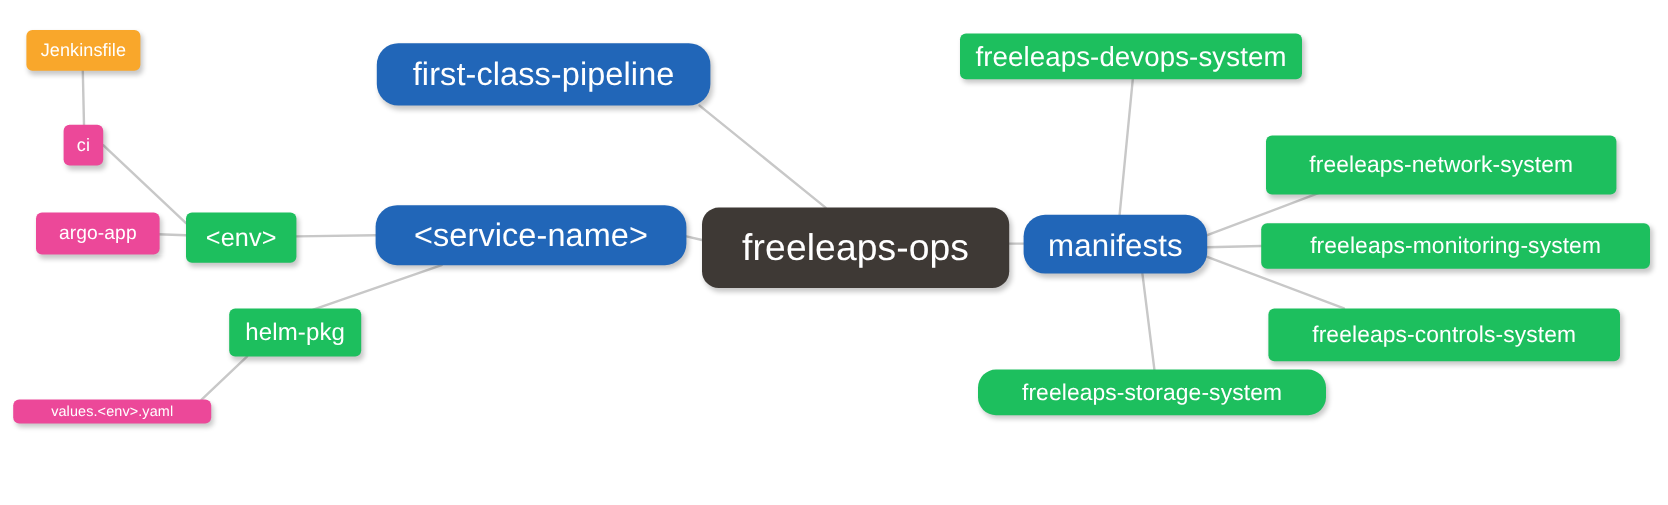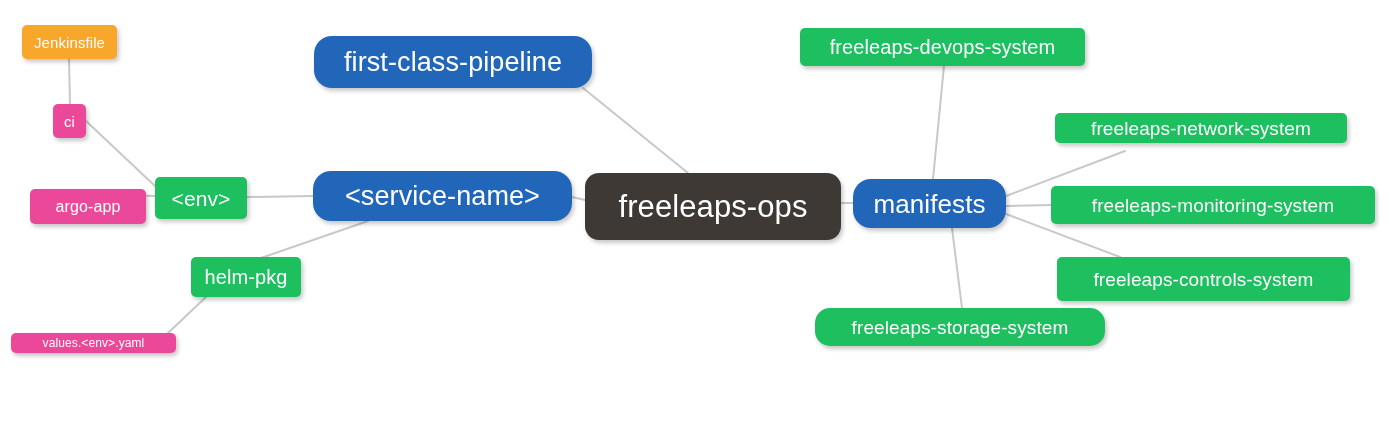--- a/index.html
+++ b/index.html
@@ -64,27 +64,27 @@
       <line x1="841" y1="203" x2="853" y2="203" stroke="#c8c8c8" stroke-width="2" stroke-linecap="round"></line>
       <line x1="933" y1="179" x2="944" y2="66" stroke="#c8c8c8" stroke-width="2" stroke-linecap="round"></line>
       <line x1="1006" y1="196" x2="1125" y2="151" stroke="#c8c8c8" stroke-width="2" stroke-linecap="round"></line>
       <line x1="1006" y1="206" x2="1051" y2="205" stroke="#c8c8c8" stroke-width="2" stroke-linecap="round"></line>
       <line x1="1006" y1="214" x2="1120" y2="257" stroke="#c8c8c8" stroke-width="2" stroke-linecap="round"></line>
       <line x1="952" y1="228" x2="962" y2="308" stroke="#c8c8c8" stroke-width="2" stroke-linecap="round"></line>
     </svg>
   <div id="node-layer">
       <div class="node orange" style="left: 22px; top: 25px; width: 95px; height: 34px; font-size: 15px;">Jenkinsfile</div>
       <div class="node red" style="left: 53px; top: 104px; width: 33px; height: 34px; font-size: 15px;">ci</div>
-      <div class="node red" style="left: 30px; top: 177px; width: 116px; height: 35px; font-size: 16px; margin-top: 12px;">argo-app</div>
+      <div class="node red" style="left: 30px; top: 177px; width: 103px; height: 35px; font-size: 16px;">argo-app</div>
       <div class="node green" style="left: 155px; top: 177px; width: 92px; height: 42px; font-size: 21px;">&lt;env&gt;</div>
       <div class="node green" style="left: 151px; top: 257px; width: 110px; height: 40px; font-size: 20px; margin-left: 40px;">helm-pkg</div>
       <div class="node red" style="left: 11px; top: 333px; width: 165px; height: 20px; font-size: 12px;">values.&lt;env&gt;.yaml</div>
       <div class="node blue" style="left: 314px; top: 36px; width: 278px; height: 52px; font-size: 27px;">first-class-pipeline</div>
       <div class="node blue" style="left: 313px; top: 171px; width: 259px; height: 50px; font-size: 27px;">&lt;service-name&gt;</div>
       <div class="node root" style="left: 585px; top: 173px; width: 256px; height: 67px; font-size: 31px;">freeleaps-ops</div>
       <div class="node blue" style="left: 853px; top: 179px; width: 153px; height: 49px; font-size: 26px;">manifests</div>
-      <div class="node green" style="left: 800px; top: 28px; width: 285px; height: 38px; font-size: 20px;">freeleaps-devops-system</div>
-      <div class="node green" style="left: 1055px; top: 113px; width: 292px; height: 30px; font-size: 19px;">freeleaps-network-system</div>
+      <div class="node green" style="left: 800px; top: 28px; width: 285px; height: 38px; font-size: 23px;">freeleaps-devops-system</div>
+      <div class="node green" style="left: 1055px; top: 113px; width: 292px; height: 49px; font-size: 19px;">freeleaps-network-system</div>
       <div class="node green" style="left: 1051px; top: 186px; width: 324px; height: 38px; font-size: 19px;">freeleaps-monitoring-system</div>
       <div class="node green" style="left: 1057px; top: 257px; width: 293px; height: 44px; font-size: 19px;">freeleaps-controls-system</div>
       <div class="node green" style="left: 815px; top: 308px; width: 290px; height: 38px; font-size: 19px; border-radius: 15px;">freeleaps-storage-system</div>
     </div>
 </div>
 
 </body></html>

